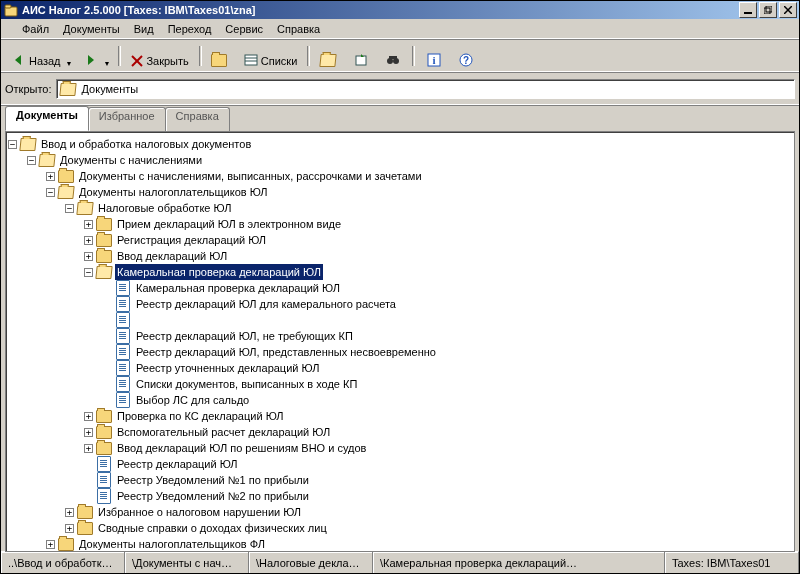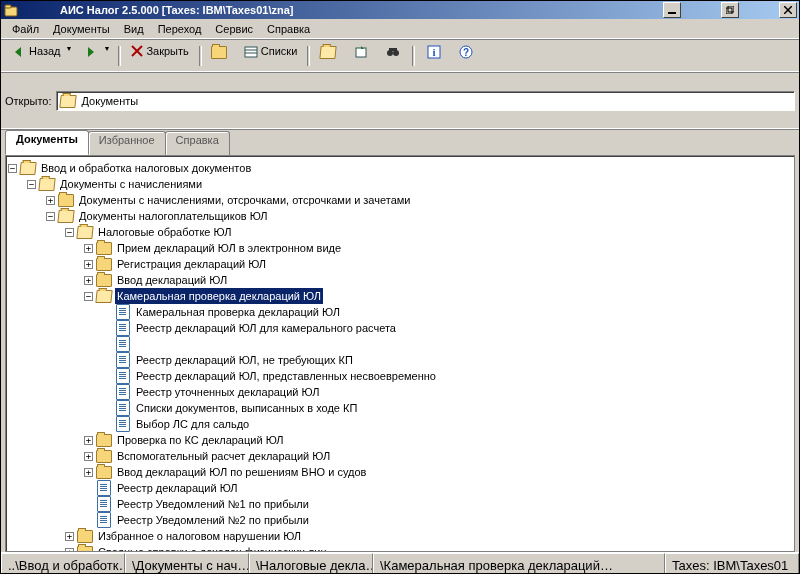--- a/index.html
+++ b/index.html
@@ -1,32 +1,32 @@
 <!DOCTYPE html>
 <html><head>
 <meta charset="utf-8">
 <style>
   html,body{margin:0;padding:0;font-family:Tahoma,Arial,sans-serif;font-size:11px;background:#d4d0c8;color:#000;}
   .window{width:800px;height:574px;display:flex;flex-direction:column;border:1px solid #000;box-sizing:border-box;background:#d4d0c8;overflow:hidden;}
   
-  .titlebar{height:18px;background:linear-gradient(to right,#0a246a,#a6caf0);color:#fff;display:flex;align-items:center;padding:0 2px;font-weight:bold;letter-spacing:0;font-size:11px;gap:38px;}
+  .titlebar{height:18px;background:linear-gradient(to right,#0a246a,#a6caf0);color:#fff;display:flex;align-items:center;padding:0 2px;font-weight:bold;letter-spacing:0;font-size:11px;}
   .titlebar .ticon{width:16px;height:16px;margin-right:3px;display:flex;align-items:center;justify-content:center;}
   .titlebar .spacer{flex:1;}
   .winbtn{width:16px;height:14px;background:#d4d0c8;border:1px solid #fff;border-right-color:#404040;border-bottom-color:#404040;margin-left:2px;display:flex;align-items:center;justify-content:center;color:#000;font-size:9px;line-height:1;cursor:default;}
   
-  .menubar{height:20px;background:#d4d0c8;display:flex;align-items:center;padding:0 4px;border-bottom:1px solid #808080;box-shadow:inset 0 -1px #fff;}
+  .menubar{height:20px;background:#d4d0c8;display:flex;align-items:center;padding:0 14px;border-bottom:1px solid #808080;box-shadow:inset 0 -1px #fff;}
   .menuitem{padding:2px 7px;cursor:default;}
   
   .toolbar{height:28px;background:#d4d0c8;display:flex;align-items:center;padding:2px 4px;border-bottom:1px solid #808080;box-shadow:inset 0 -1px #fff;gap:0;}
-  .tbtn{height:22px;min-width:22px;display:flex;align-items:flex-start;justify-content:center;padding:0 4px;border:1px solid transparent;cursor:default;gap:3px;}
+  .tbtn{height:22px;min-width:22px;display:flex;align-items:flex-end;justify-content:center;padding:0 4px;border:1px solid transparent;cursor:default;gap:3px;}
   .tbtn.txt{padding:0 6px;}
   .tbsep{width:1px;height:20px;border-left:1px solid #808080;border-right:1px solid #fff;margin:0 3px;}
   .dd{font-size:7px;padding-left:2px;}
   
-  .addrbar{height:24px;background:#d4d0c8;display:flex;align-items:center;padding:16px 4px;border-bottom:1px solid #808080;box-shadow:inset 0 -1px #fff;gap:4px;}
+  .addrbar{height:24px;background:#d4d0c8;display:flex;align-items:center;padding:4px 4px;border-bottom:1px solid #808080;box-shadow:inset 0 -1px #fff;gap:4px;}
   .addrinput{flex:1;height:18px;background:#fff;border:1px solid #808080;border-right-color:#fff;border-bottom-color:#fff;box-shadow:inset 1px 1px #404040;display:flex;align-items:center;padding:0 3px;gap:3px;}
   
   .tabstrip{height:22px;background:#d4d0c8;display:flex;align-items:flex-end;padding:3px 4px 0 4px;gap:0;}
   .tab{height:19px;padding:2px 10px;background:#d4d0c8;border:1px solid #808080;border-bottom:none;border-top-left-radius:3px;border-top-right-radius:3px;margin-right:-1px;cursor:default;color:#555;box-shadow:inset 1px 1px #fff;}
   .tab.active{background:#fff;border-bottom:1px solid #fff;z-index:2;position:relative;font-weight:bold;color:#000;}
   
   .treewrap{flex:1;background:#fff;margin:0 4px 0 4px;border:1px solid #808080;box-shadow:inset 1px 1px #404040, inset -1px -1px #fff;overflow:auto;position:relative;}
   .tree{padding:4px 2px;white-space:nowrap;}
   .node{display:flex;align-items:center;height:16px;line-height:16px;}
   .expander{width:9px;height:9px;border:1px solid #808080;background:#fff;display:flex;align-items:center;justify-content:center;font-size:9px;line-height:1;font-family:monospace;color:#000;margin-right:3px;cursor:default;box-sizing:border-box;}
@@ -40,21 +40,21 @@
   .docicon{width:12px;height:14px;background:#fff;border:1px solid #3b6ea5;border-radius:1px;position:relative;}
   .docicon::after{content:"";position:absolute;left:2px;top:3px;width:7px;height:1px;background:#3b6ea5;box-shadow:0 2px #3b6ea5,0 4px #3b6ea5,0 6px #3b6ea5;}
   .label{padding:0 2px;}
   .label.selected{background:#0a246a;color:#fff;}
   
   .treewrap::-webkit-scrollbar{width:16px;height:16px;}
   .treewrap::-webkit-scrollbar-track{background:#e8e8e8;}
   .treewrap::-webkit-scrollbar-thumb{background:#d4d0c8;border:1px solid #808080;box-shadow:inset 1px 1px #fff;}
   .treewrap::-webkit-scrollbar-button{background:#d4d0c8;border:1px solid #808080;box-shadow:inset 1px 1px #fff;height:16px;}
   
-  .statusbar{height:20px;background:#d4d0c8;display:flex;border-top:1px solid #fff;font-size:13px;}
+  .statusbar{height:20px;background:#d4d0c8;display:flex;align-items:center;border-top:1px solid #fff;font-size:11px;}
   .statuscell{height:100%;border:1px solid #808080;border-left-color:#fff;border-top-color:#fff;padding:1px 6px;display:flex;align-items:center;overflow:hidden;white-space:nowrap;}
   .statuscell.grow{flex:1;min-width:0;}
   svg{display:block;}
 </style>
 </head>
 <body>
 
 <div class="window">
 
   <div class="titlebar">
@@ -197,21 +197,21 @@
           </span>
           <span class="label">Документы с начислениями</span>
         </div>
         <div class="node">
           <span class="indent"></span>
           <span class="indent"></span>
           <span class="expander">+</span>
           <span class="icon">
             <span class="folder-closed"></span>
           </span>
-          <span class="label">Документы с начислениями, отсрочками, отсрочками и зачетами</span>
+          <span class="label">Документы с начислениями, выписанных, рассрочками и зачетами</span>
         </div>
         <div class="node">
           <span class="indent"></span>
           <span class="indent"></span>
           <span class="expander">−</span>
           <span class="icon">
             <span class="folder-open"></span>
           </span>
           <span class="label">Документы налогоплательщиков ЮЛ</span>
         </div>

